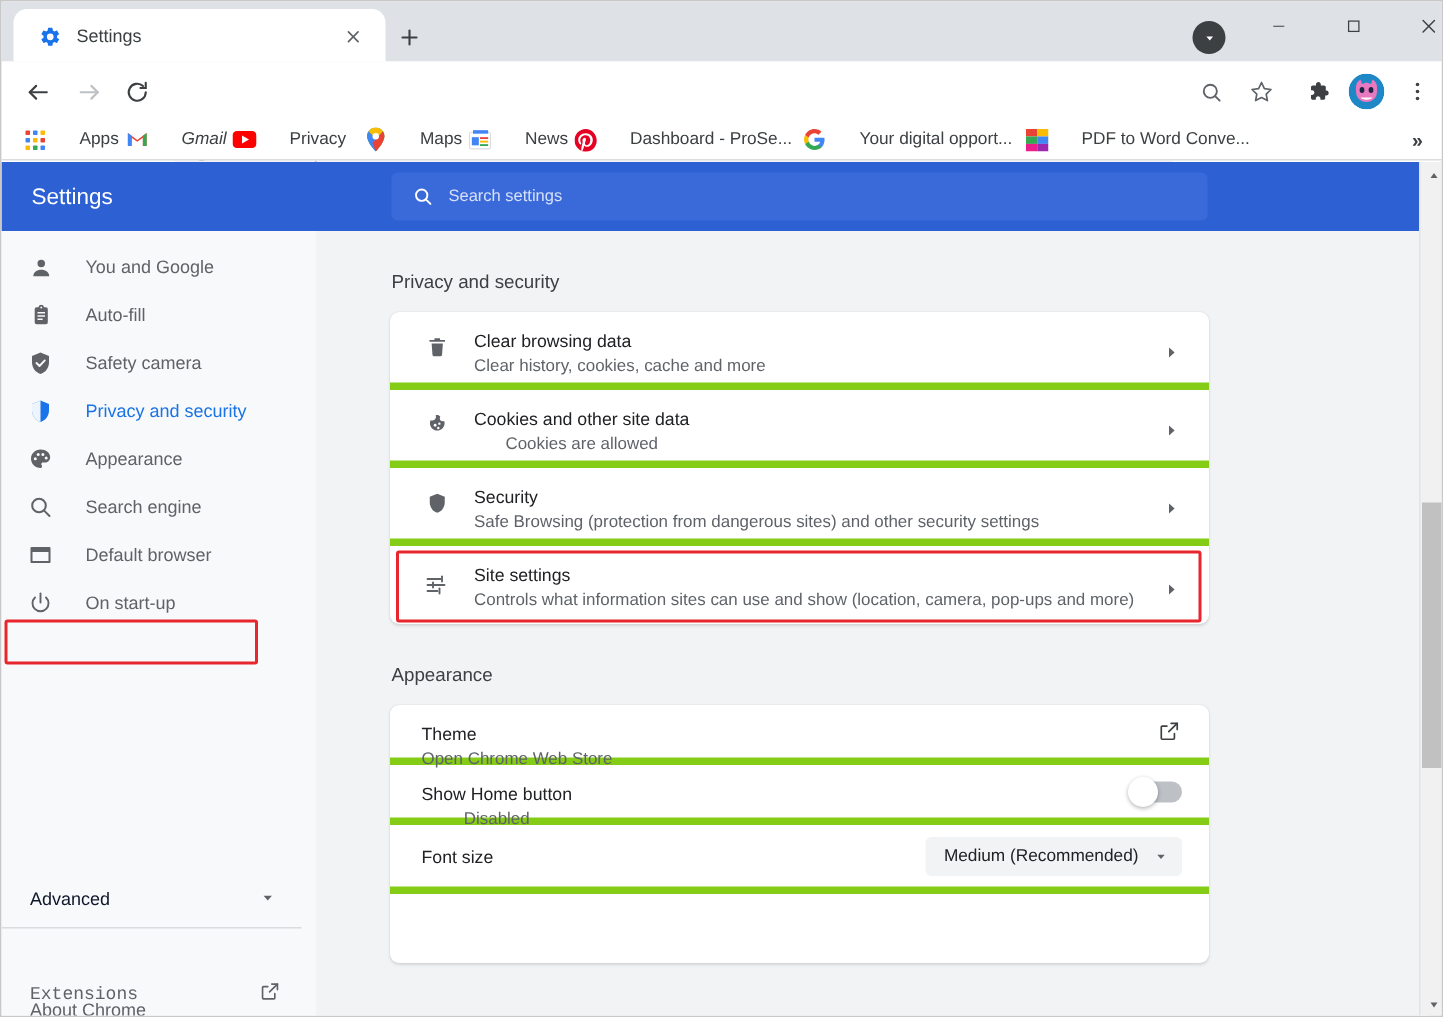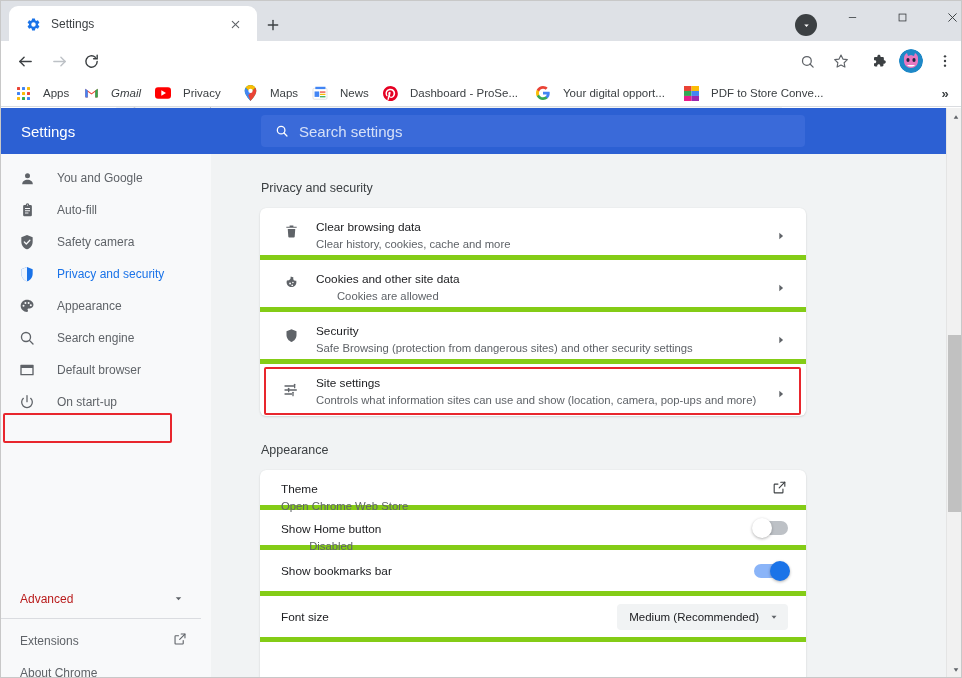--- a/index.html
+++ b/index.html
@@ -111,21 +111,21 @@
   .tb-menu    { left: 932px; color: #3c4043; }
 
   
   .bookmarks {
     position: absolute; left: 0; top: 78px; width: 962px; height: 28px;
     background: #ffffff;
     border-bottom: 1px solid #dadce0;
   }
   .bm {
     position: absolute; top: 2px; height: 24px;
-    display: flex; align-items: center; gap: 12px;
+    display: flex; align-items: center; gap: 22px;
     padding: 0 6px;
     font-size: 11.5px; color: #3c4043;
     border-radius: 4px;
     white-space: nowrap;
   }
   .bm-ico { width: 16px; height: 16px; display:flex; align-items:center; justify-content:center; flex: 0 0 16px; }
   .bm-overflow {
     position: absolute; right: 8px; top: 4px;
     width: 20px; height: 20px;
     display: flex; align-items: center; justify-content: center;
@@ -151,21 +151,21 @@
   }
   .ss-icon {
     position: absolute; left: 13px; top: 8px; width: 16px; height: 16px;
     display: flex; align-items: center; justify-content: center;
     color: #ffffff;
   }
   .ss-input {
     position: absolute; left: 38px; top: 7px; width: 480px; height: 18px;
     background: transparent; border: none; outline: none;
     font-family: "Liberation Sans", sans-serif;
-    font-size: 15px; color: #ffffff;
+    font-size: 11px; color: #ffffff;
   }
   .ss-input::placeholder { color: #d6e0f7; }
 
   
   .page-body {
     position: absolute; left: 0; top: 153px; width: 952px; height: 524px;
     background: #f1f3f4;
   }
 
   
@@ -182,21 +182,21 @@
     position: absolute; left: 17px; width: 18px; height: 18px;
     display: flex; align-items: center; justify-content: center;
     color: #5f6368;
   }
   .nav-item .nav-lbl { position: absolute; left: 56px; line-height: 16px; }
   .nav-item.active .nav-lbl { color: #1a73e8; }
   .nav-item.active .nav-ico { color: #1a73e8; }
 
   .nav-advanced {
     position: absolute; left: 0; top: 429px; width: 210px; height: 32px;
-    font-size: 12px; color: #b91c1c;
+    font-size: 12px; color: #0f172a;
   }
   .nav-advanced .lbl { position: absolute; left: 19px; top: 8px; line-height: 16px; }
   .nav-advanced .chev { position: absolute; left: 172px; top: 10px; width: 12px; height: 12px; color: #5f6368; }
 
   .sidebar-divider {
     position: absolute; left: 0; top: 464px; width: 200px; height: 1px;
     background: #dadce0;
   }
   .nav-extra {
     position: absolute; left: 0; width: 210px; height: 30px;
@@ -521,21 +521,21 @@
       <span class="bm-ico">
         <svg width="15" height="15" viewBox="0 0 16 16">
           <rect x="0" y="0" width="8" height="5.3" fill="#ea4335"></rect>
           <rect x="8" y="0" width="8" height="5.3" fill="#fbbc05"></rect>
           <rect x="0" y="5.3" width="8" height="5.3" fill="#34a853"></rect>
           <rect x="8" y="5.3" width="8" height="5.3" fill="#4285f4"></rect>
           <rect x="0" y="10.6" width="8" height="5.4" fill="#e91e8c"></rect>
           <rect x="8" y="10.6" width="8" height="5.4" fill="#9c27b0"></rect>
         </svg>
       </span>
-      <span>PDF to Store Conve...</span>
+      <span>PDF to Word Conve...</span>
     </div>
 
     <div class="bm-overflow">»</div>
   </div>
 
   <div class="settings-header">
     <div class="settings-title">Settings</div>
     <div class="settings-search">
       <span class="ss-icon">
         <svg width="14" height="14" viewBox="0 0 24 24" stroke="#ffffff" stroke-width="2.2" fill="none" stroke-linecap="round">
@@ -639,21 +639,21 @@
         <span class="lbl">Advanced</span>
         <span class="chev">
           <svg width="11" height="11" viewBox="0 0 24 24" fill="currentColor">
               <path d="M6 9l6 7 6-7z"></path>
             </svg>
         </span>
       </div>
 
       <div class="sidebar-divider"></div>
 
-      <div class="nav-extra" style="top:472px;">
+      <div class="nav-extra" style="top:494px;font-family:Liberation Mono, monospace;">
         <span class="lbl">Extensions</span>
         <span class="ext">
           <svg width="14" height="14" viewBox="0 0 24 24" stroke="currentColor" stroke-width="1.9" fill="none" stroke-linecap="round" stroke-linejoin="round">
             <path d="M14 3.5h6.5V10"></path>
               <line x1="20.5" y1="3.5" x2="11.5" y2="12.5"></line>
             <path d="M17.5 14.5v5a1 1 0 01-1 1h-12a1 1 0 01-1-1v-12a1 1 0 011-1h5"></path>
           </svg>
         </span>
       </div>
 
@@ -768,28 +768,20 @@
         <div class="row arow-2line">
           <div class="row-txt">
             <div class="row-title">Show Home button</div>
             <div class="row-sub">Disabled</div>
           </div>
           <span class="toggle off">
             <span class="knob"></span>
           </span>
         </div>
 
-        <div class="row arow-1line">
-          <div class="row-txt">
-            <div class="row-title">Show bookmarks bar</div>
-          </div>
-          <span class="toggle on">
-            <span class="knob"></span>
-          </span>
-        </div>
 
         <div class="row arow-1line">
           <div class="row-txt">
             <div class="row-title">Font size</div>
           </div>
           <span class="select">
             <span>Medium (Recommended)</span>
             <span class="sel-chev">
               <svg width="10" height="10" viewBox="0 0 24 24" fill="currentColor">
                   <path d="M6 9l6 7 6-7z"></path>

